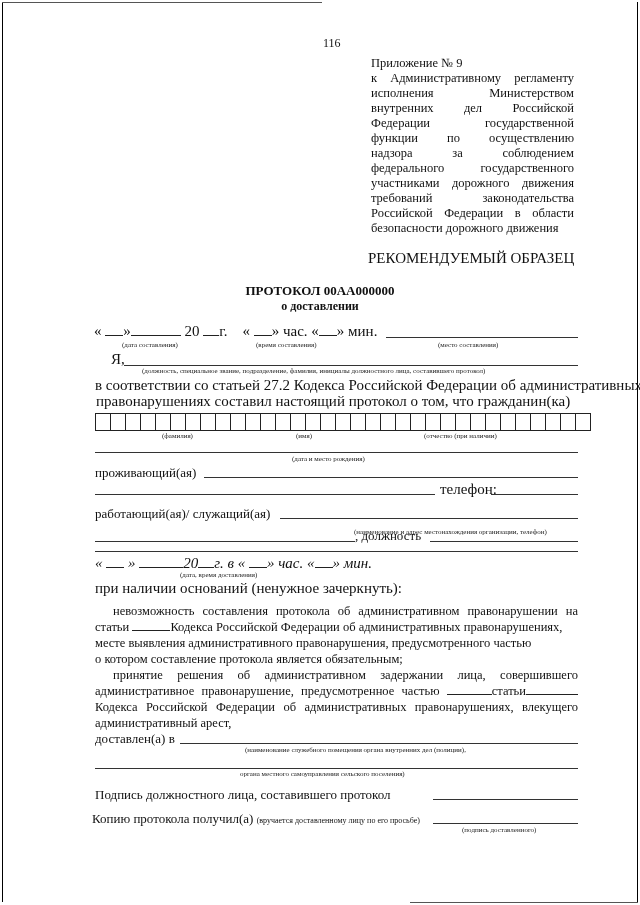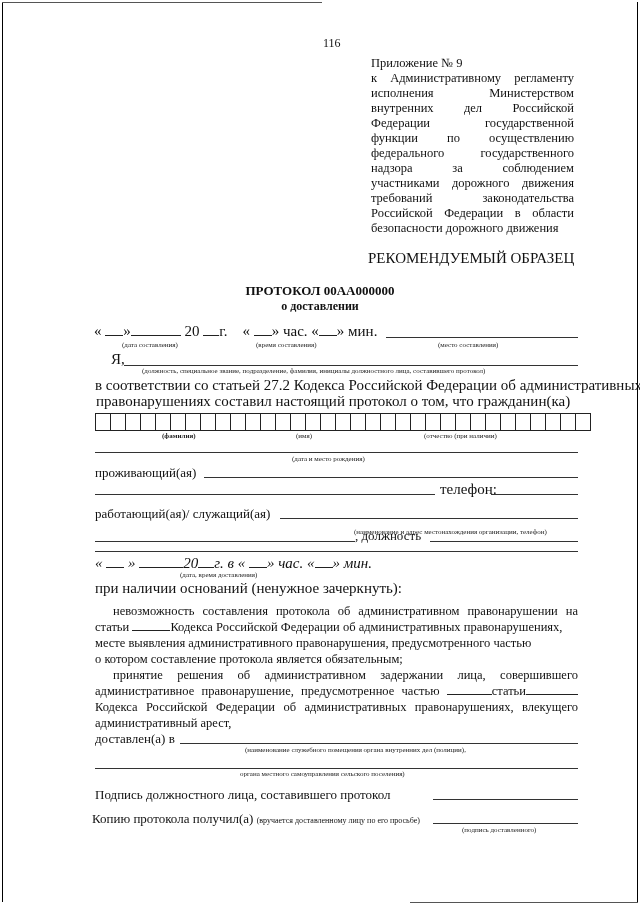--- a/index.html
+++ b/index.html
@@ -60,27 +60,27 @@
     <div class="line">
       <span>Федерации</span>
       <span>государственной</span>
     </div>
     <div class="line">
       <span>функции</span>
       <span>по</span>
       <span>осуществлению</span>
     </div>
     <div class="line">
-      <span>федерального</span>
-      <span>государственного</span>
-    </div>
-    <div class="line">
       <span>надзора</span>
       <span>за</span>
       <span>соблюдением</span>
+    </div>
+    <div class="line">
+      <span>федерального</span>
+      <span>государственного</span>
     </div>
     <div class="line">
       <span>участниками</span>
       <span>дорожного</span>
       <span>движения</span>
     </div>
     <div class="line">
       <span>требований</span>
       <span>законодательства</span>
     </div>
@@ -149,21 +149,21 @@
     <div class="box"></div>
     <div class="box"></div>
     <div class="box"></div>
     <div class="box"></div>
     <div class="box"></div>
     <div class="box"></div>
     <div class="box"></div>
     <div class="box"></div>
     <div class="box"></div>
   </div>
-<div class="abs cap" style="left:162px; top:432px;font-weight:bold;">(фамилия)</div>
+<div class="abs cap" style="left:162px; top:432px;">(фамилия)</div>
 <div class="abs cap" style="left:296px; top:432px;">(имя)</div>
 <div class="abs cap" style="left:424px; top:432px;">(отчество (при наличии)</div>
 
 <div class="hline" style="left:95px; top:452px; width:483px;"></div>
 <div class="abs cap" style="left:292px; top:455px;">(дата и место рождения)</div>
 
 <div class="abs txt" style="left:95px; top:465px; font-size:13px;">проживающий(ая)</div>
 <div class="hline" style="left:204px; top:477px; width:374px;"></div>
 <div class="hline" style="left:95px; top:494px; width:340px;"></div>
 <div class="abs txt" style="left:440px; top:481px; font-size:15px;">телефон:</div>

